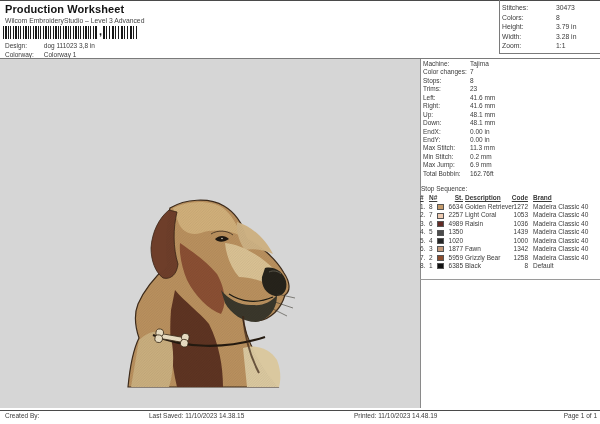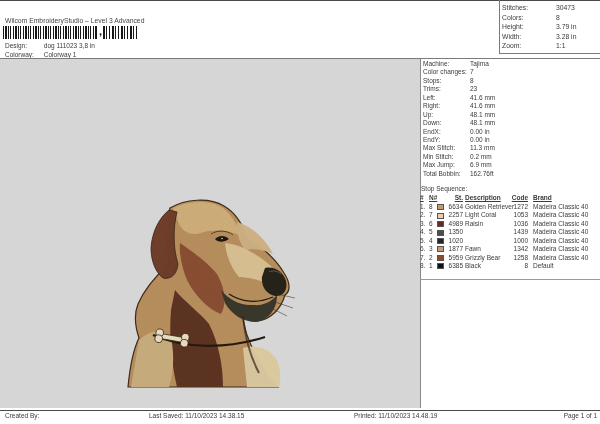--- a/index.html
+++ b/index.html
@@ -40,20 +40,21 @@
   .footer-text{position:absolute;top:412px;font-size:6.5px;white-space:nowrap;}
   .dog-art{position:absolute;left:125px;top:139px;width:173px;height:190px;}
 </style>
 </head>
 <body>
 
 <div class="page">
 
   <div class="hr rule-dark" style="left:0;top:0;width:600px;"></div>
 
+  <div class="title">Production Worksheet</div>
   <div class="subtitle">Wilcom EmbroideryStudio – Level 3 Advanced</div>
 
   <div class="barcode">
     <div class="bars1"></div>
     <div class="bc-comma">,</div>
     <div class="bars2"></div>
   </div>
 
   <div class="meta-row" style="top:42px;">
     <span class="meta-label">Design:</span>

